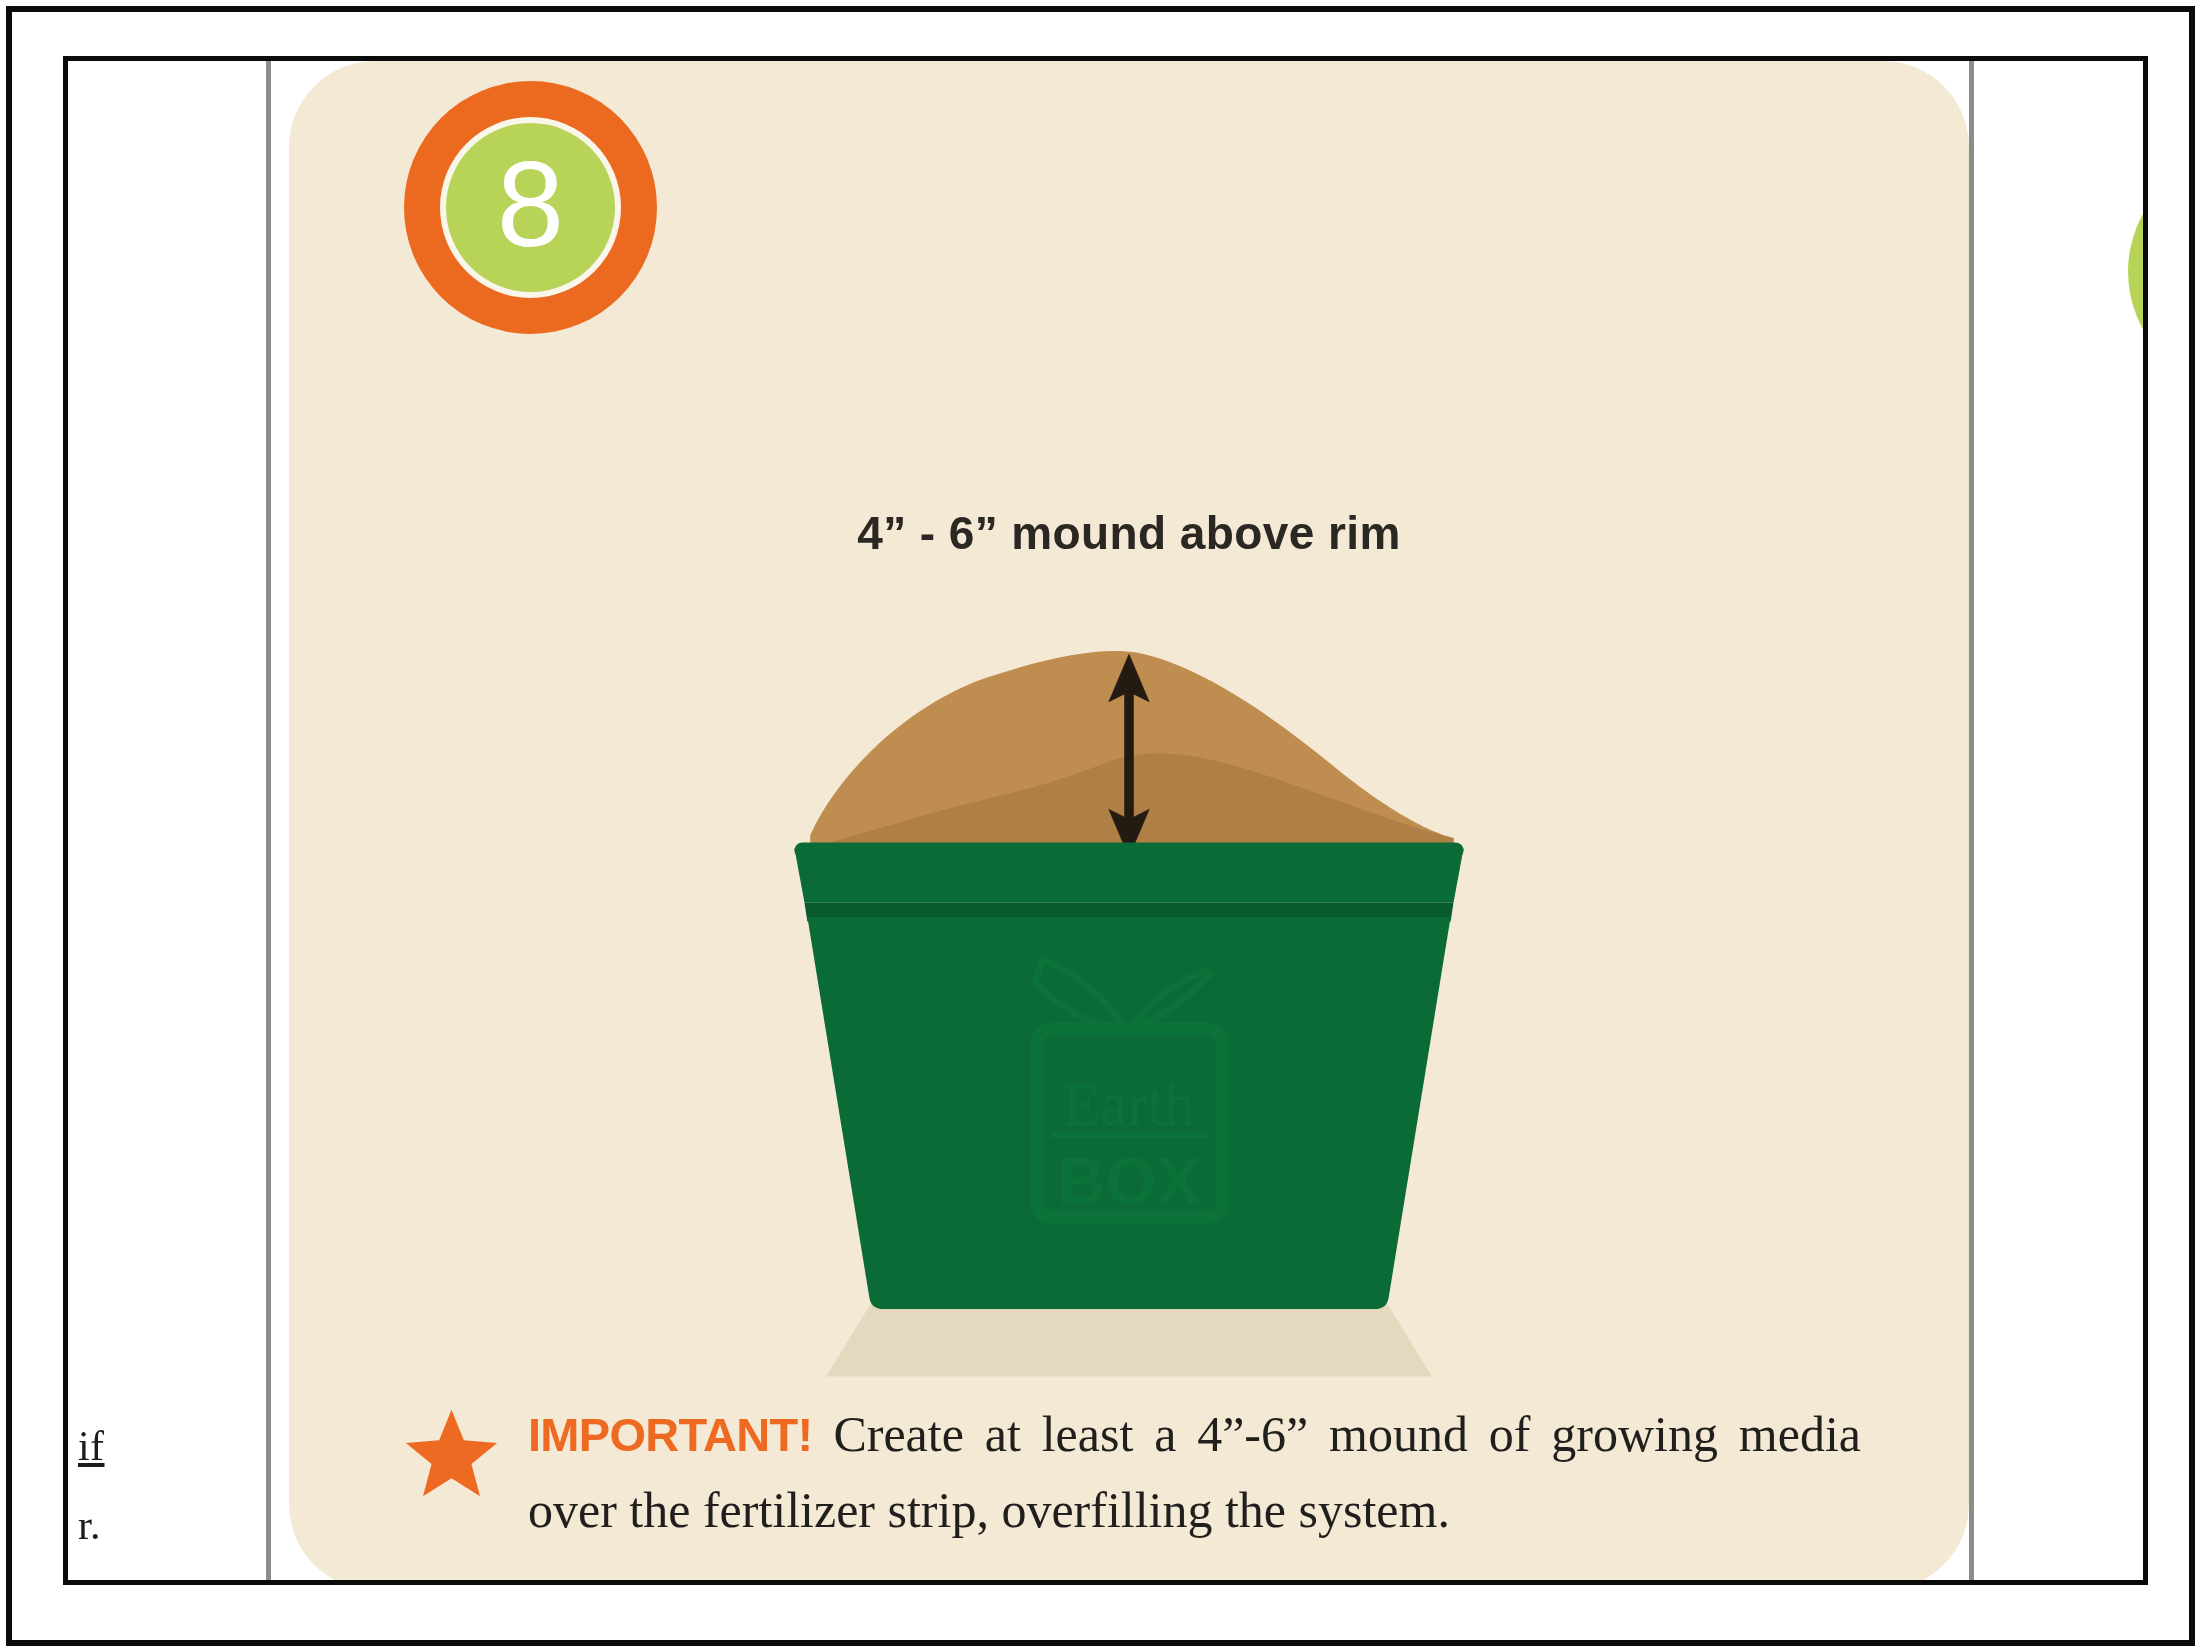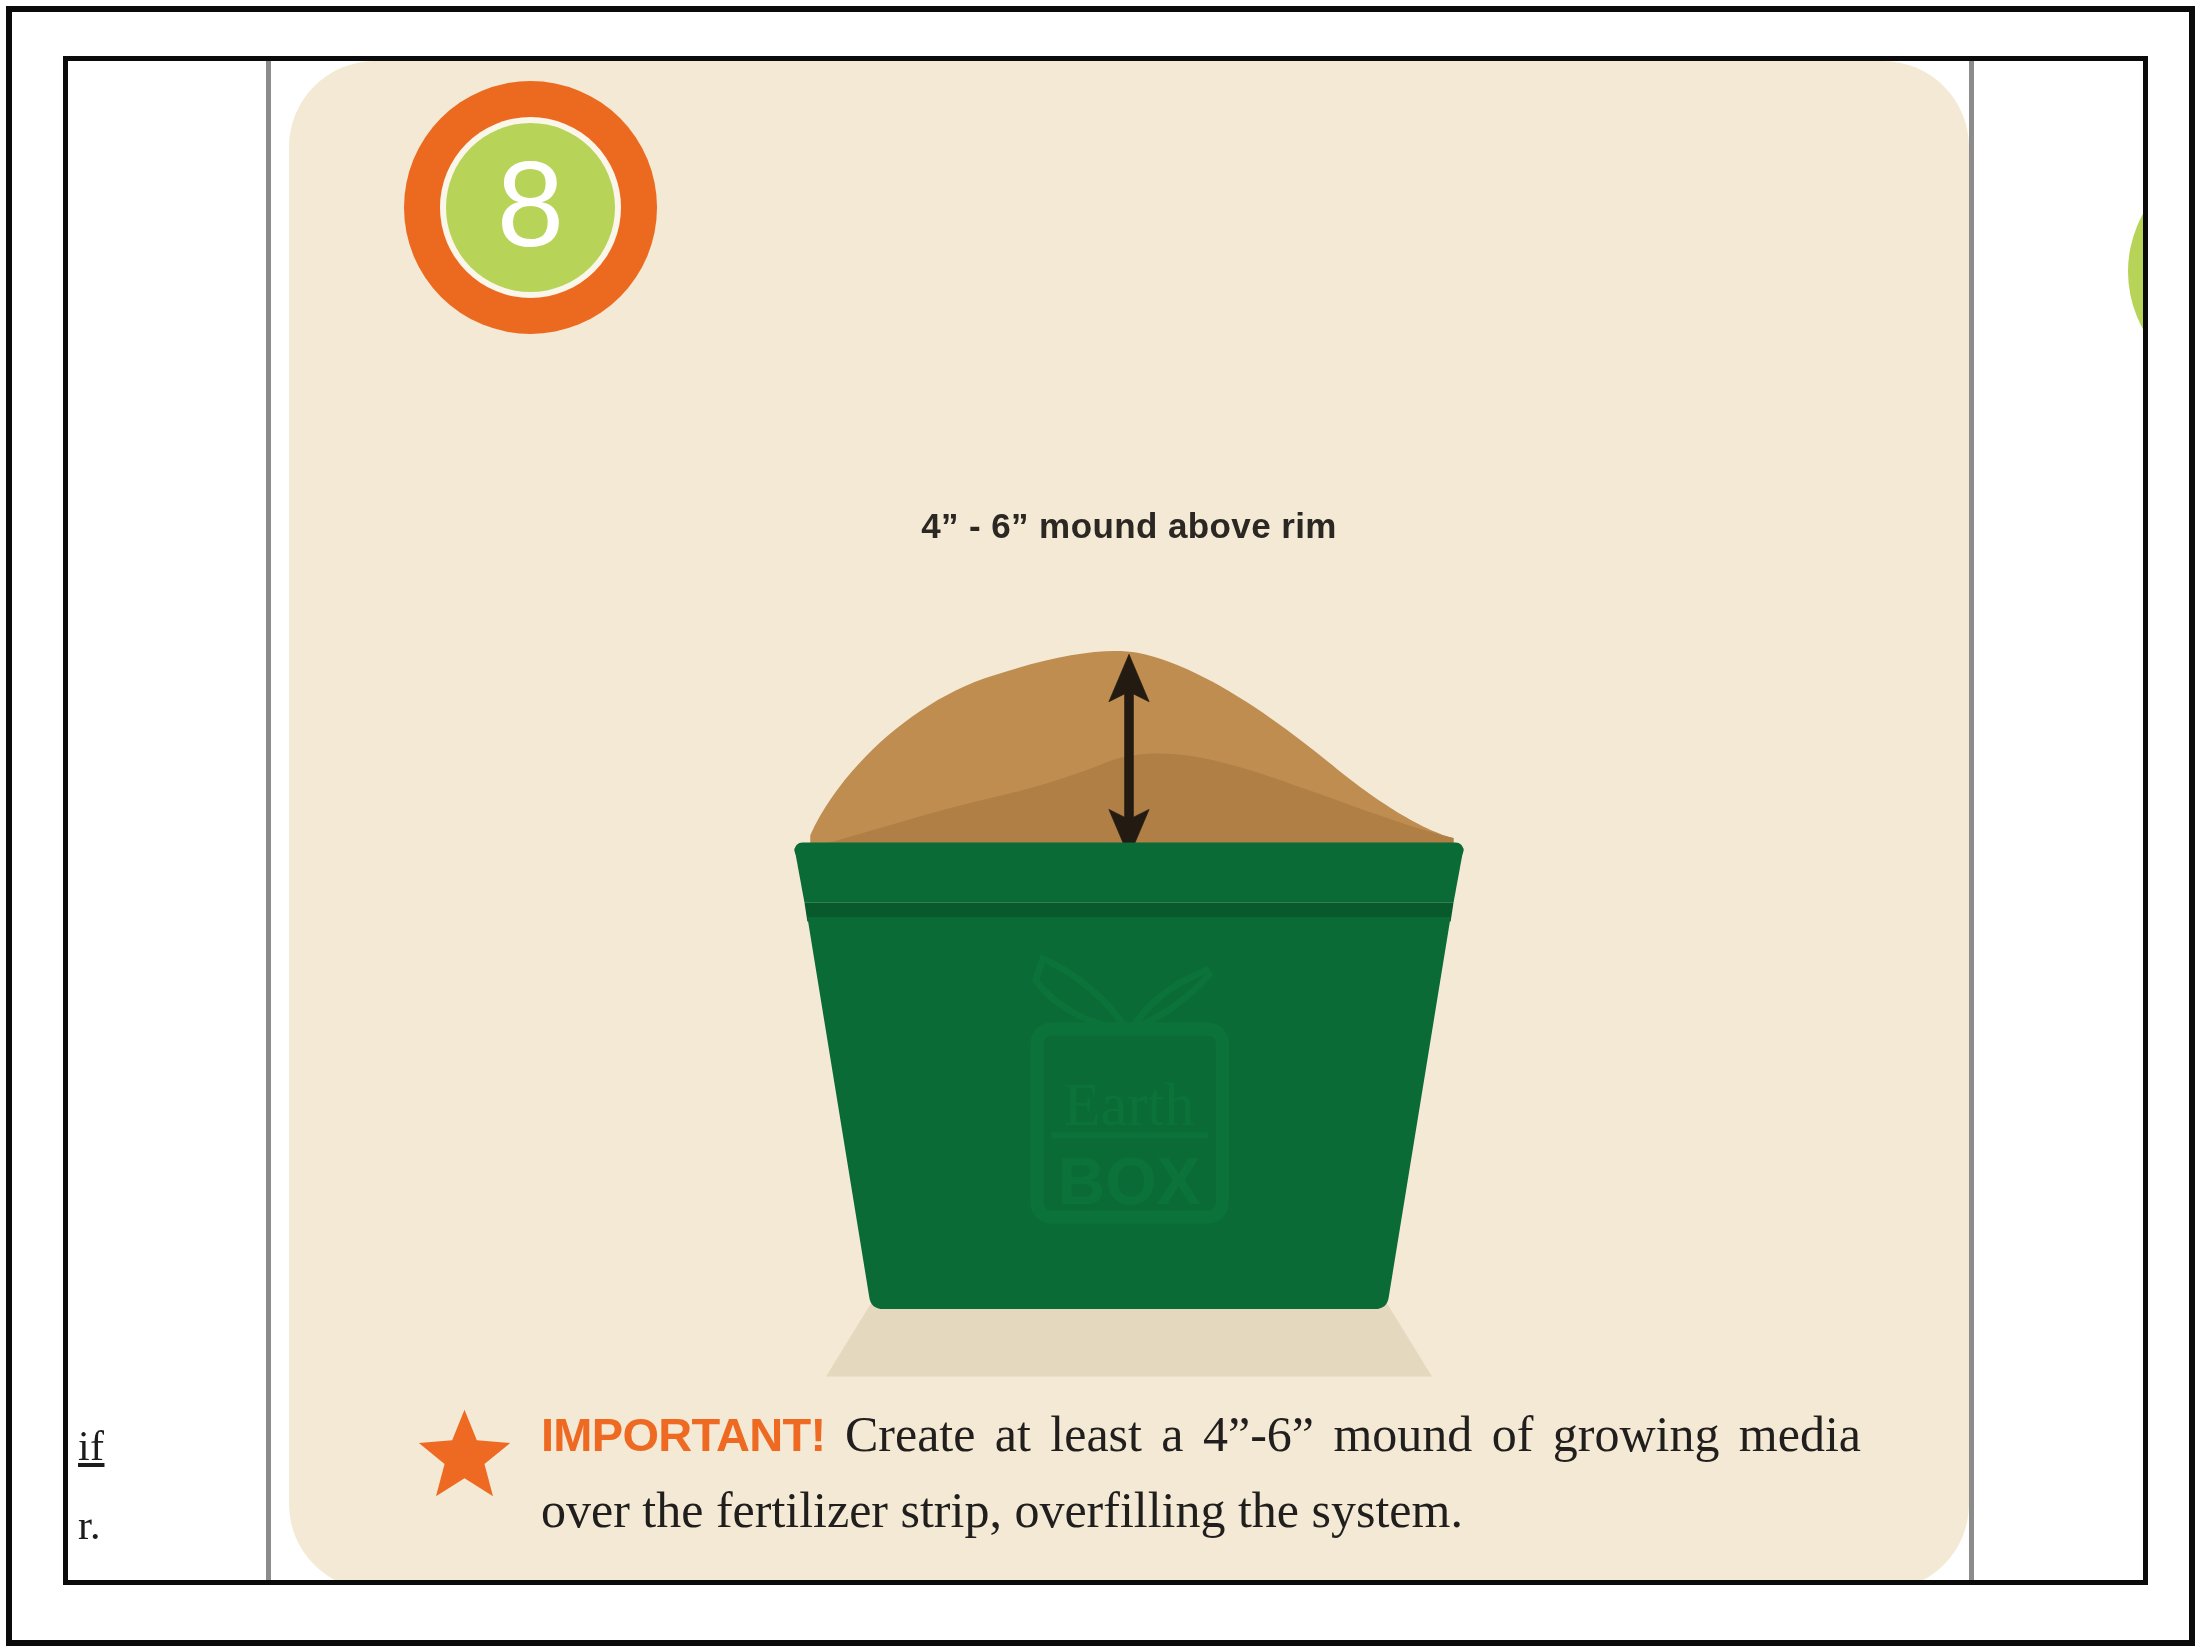--- a/index.html
+++ b/index.html
@@ -137,41 +137,41 @@
     font-family: "Liberation Sans", sans-serif;
   }
 
   
   .mound-caption {
     position: absolute;
     top: 445px;
     left: 0;
     width: 100%;
     text-align: center;
-    font-size: 35px;
+    font-size: 46px;
     font-weight: bold;
     color: #2b2723;
     letter-spacing: 0.4px;
   }
 
   
   .illustration {
     position: absolute;
     left: 50%;
     top: 589px;
     transform: translateX(-50%);
     width: 718px;
     height: 761px;
   }
   .illustration svg { display: block; width: 100%; height: 100%; }
 
   
   .callout {
     position: absolute;
-    left: 128px;
+    left: 115px;
     top: 1335px;
     right: 108px;
     display: flex;
     align-items: flex-start;
     gap: 29px;
   }
   .star-icon {
     flex: 0 0 auto;
     width: 95px;
     height: 95px;

